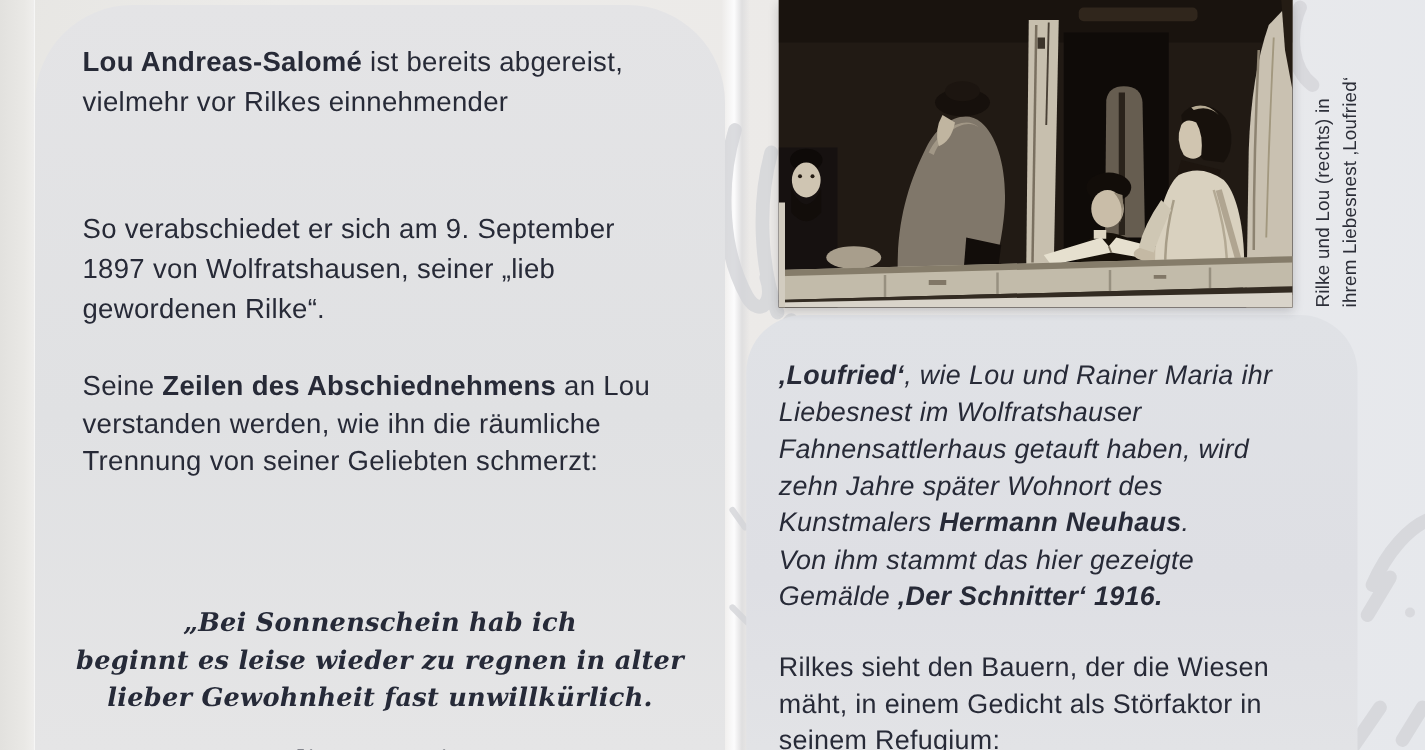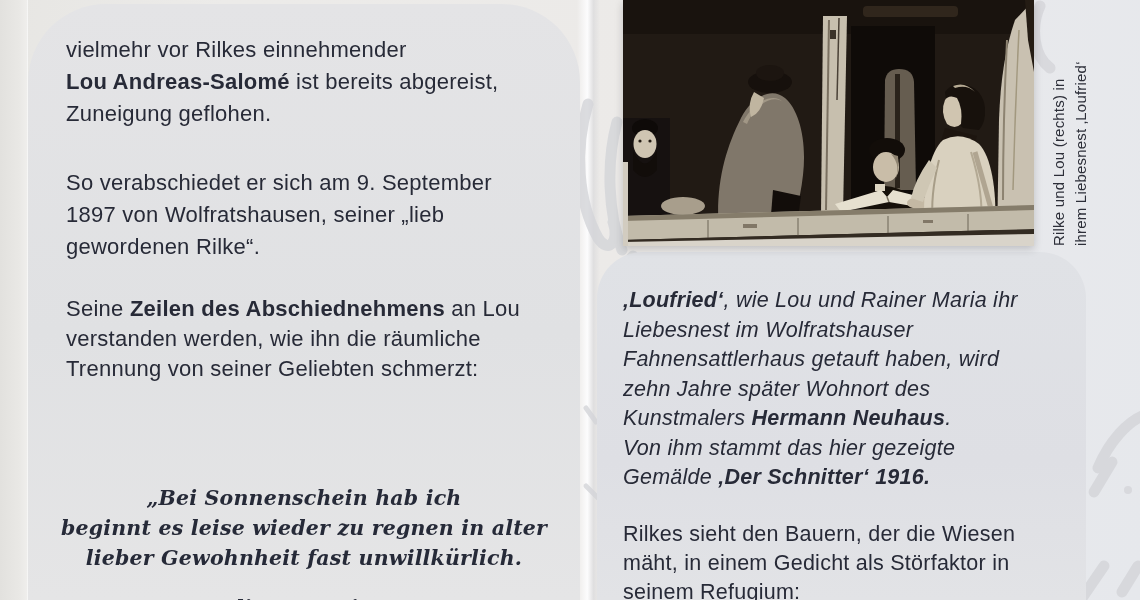--- a/index.html
+++ b/index.html
@@ -87,23 +87,22 @@
       <path d="M1082,598 L1104,566"></path>
       <path d="M1122,592 L1138,566"></path>
       <path d="M586,408 l10,14" stroke-width="5"></path>
       <path d="M586,486 l12,12" stroke-width="5"></path>
     </g>
     <circle cx="1128" cy="490" r="4" fill="#d4d5d9" opacity="0.8"></circle>
   </svg>
 
   <section class="panel panel-left">
     <p class="para p1">
+      <span class="ln"><span class="b">Lou Andreas-Salomé</span><span> ist bereits abgereist,</span></span>
       <span class="ln">vielmehr vor Rilkes einnehmender</span>
-      <span class="ln"><span class="b">Lou Andreas-Salomé</span><span> ist bereits abgereist,</span></span>
-      <span class="ln">Zuneigung geflohen.</span>
     </p>
     <p class="para p2">
       <span class="ln">So verabschiedet er sich am 9. September</span>
       <span class="ln">1897 von Wolfratshausen, seiner „lieb</span>
       <span class="ln">gewordenen Rilke“.</span>
     </p>
     <p class="para p3">
       <span class="ln"><span>Seine </span><span class="b">Zeilen des Abschiednehmens</span><span> an Lou</span></span>
       <span class="ln">verstanden werden, wie ihn die räumliche</span>
       <span class="ln">Trennung von seiner Geliebten schmerzt:</span>

